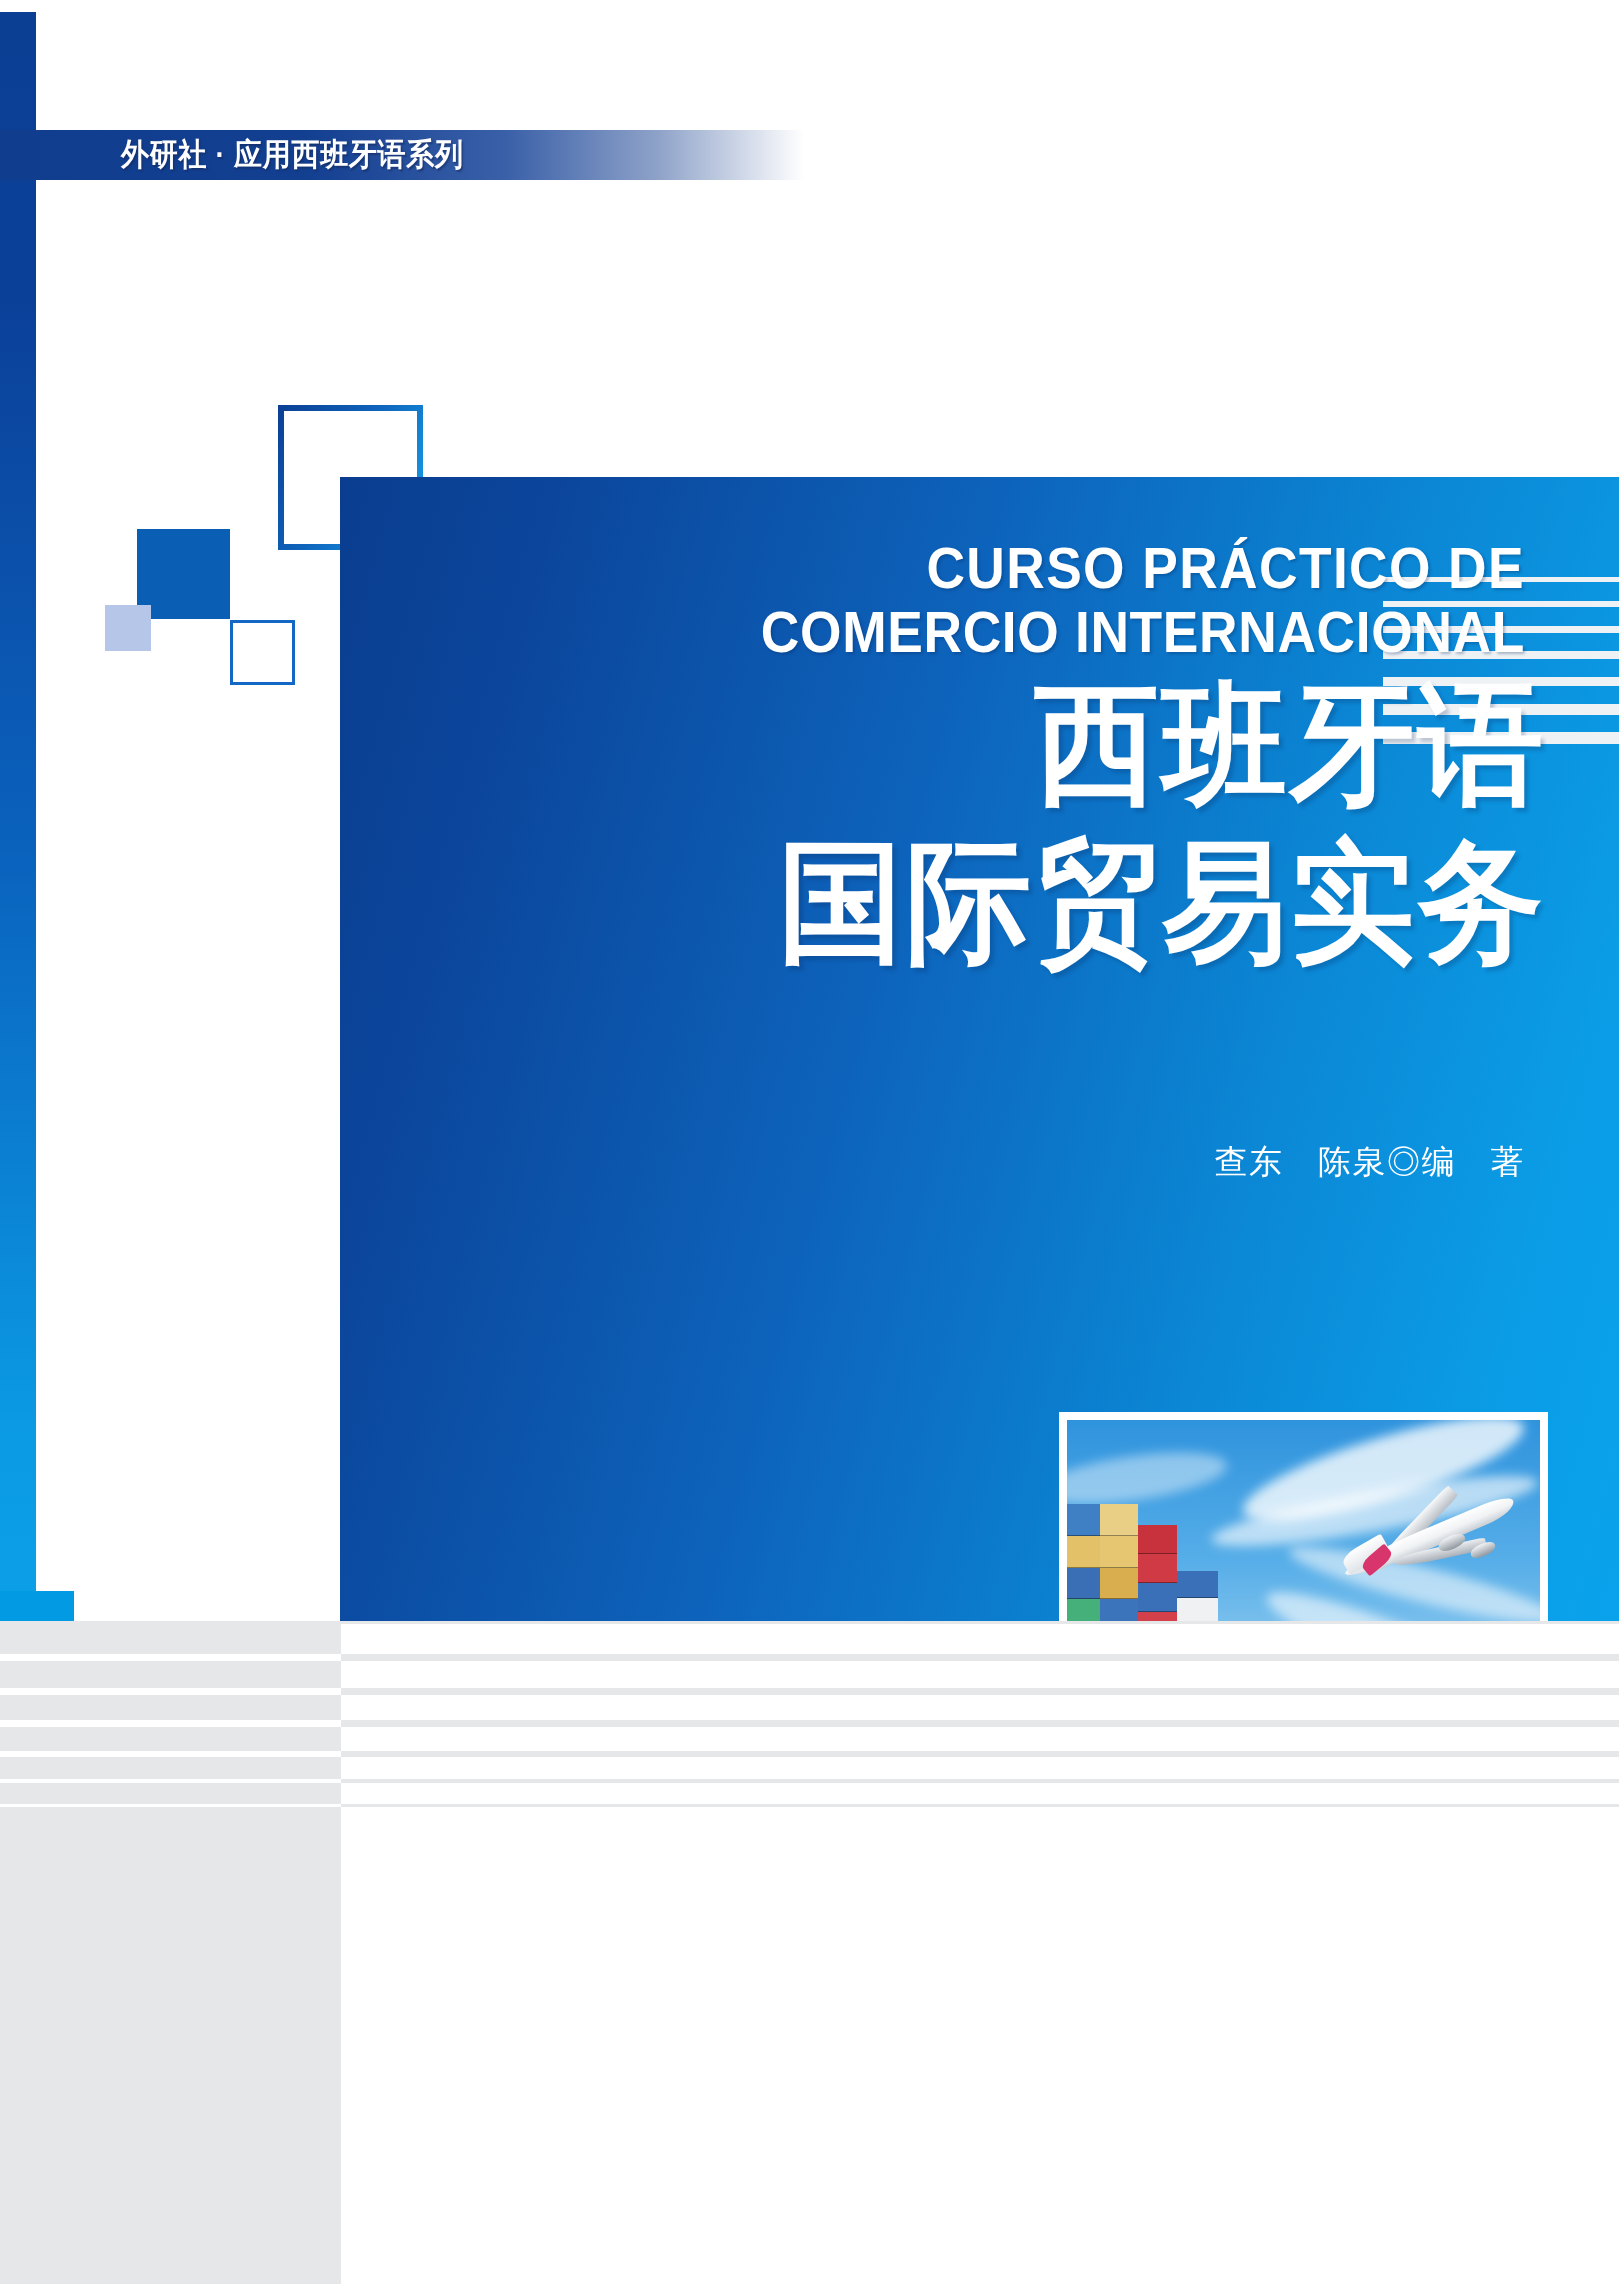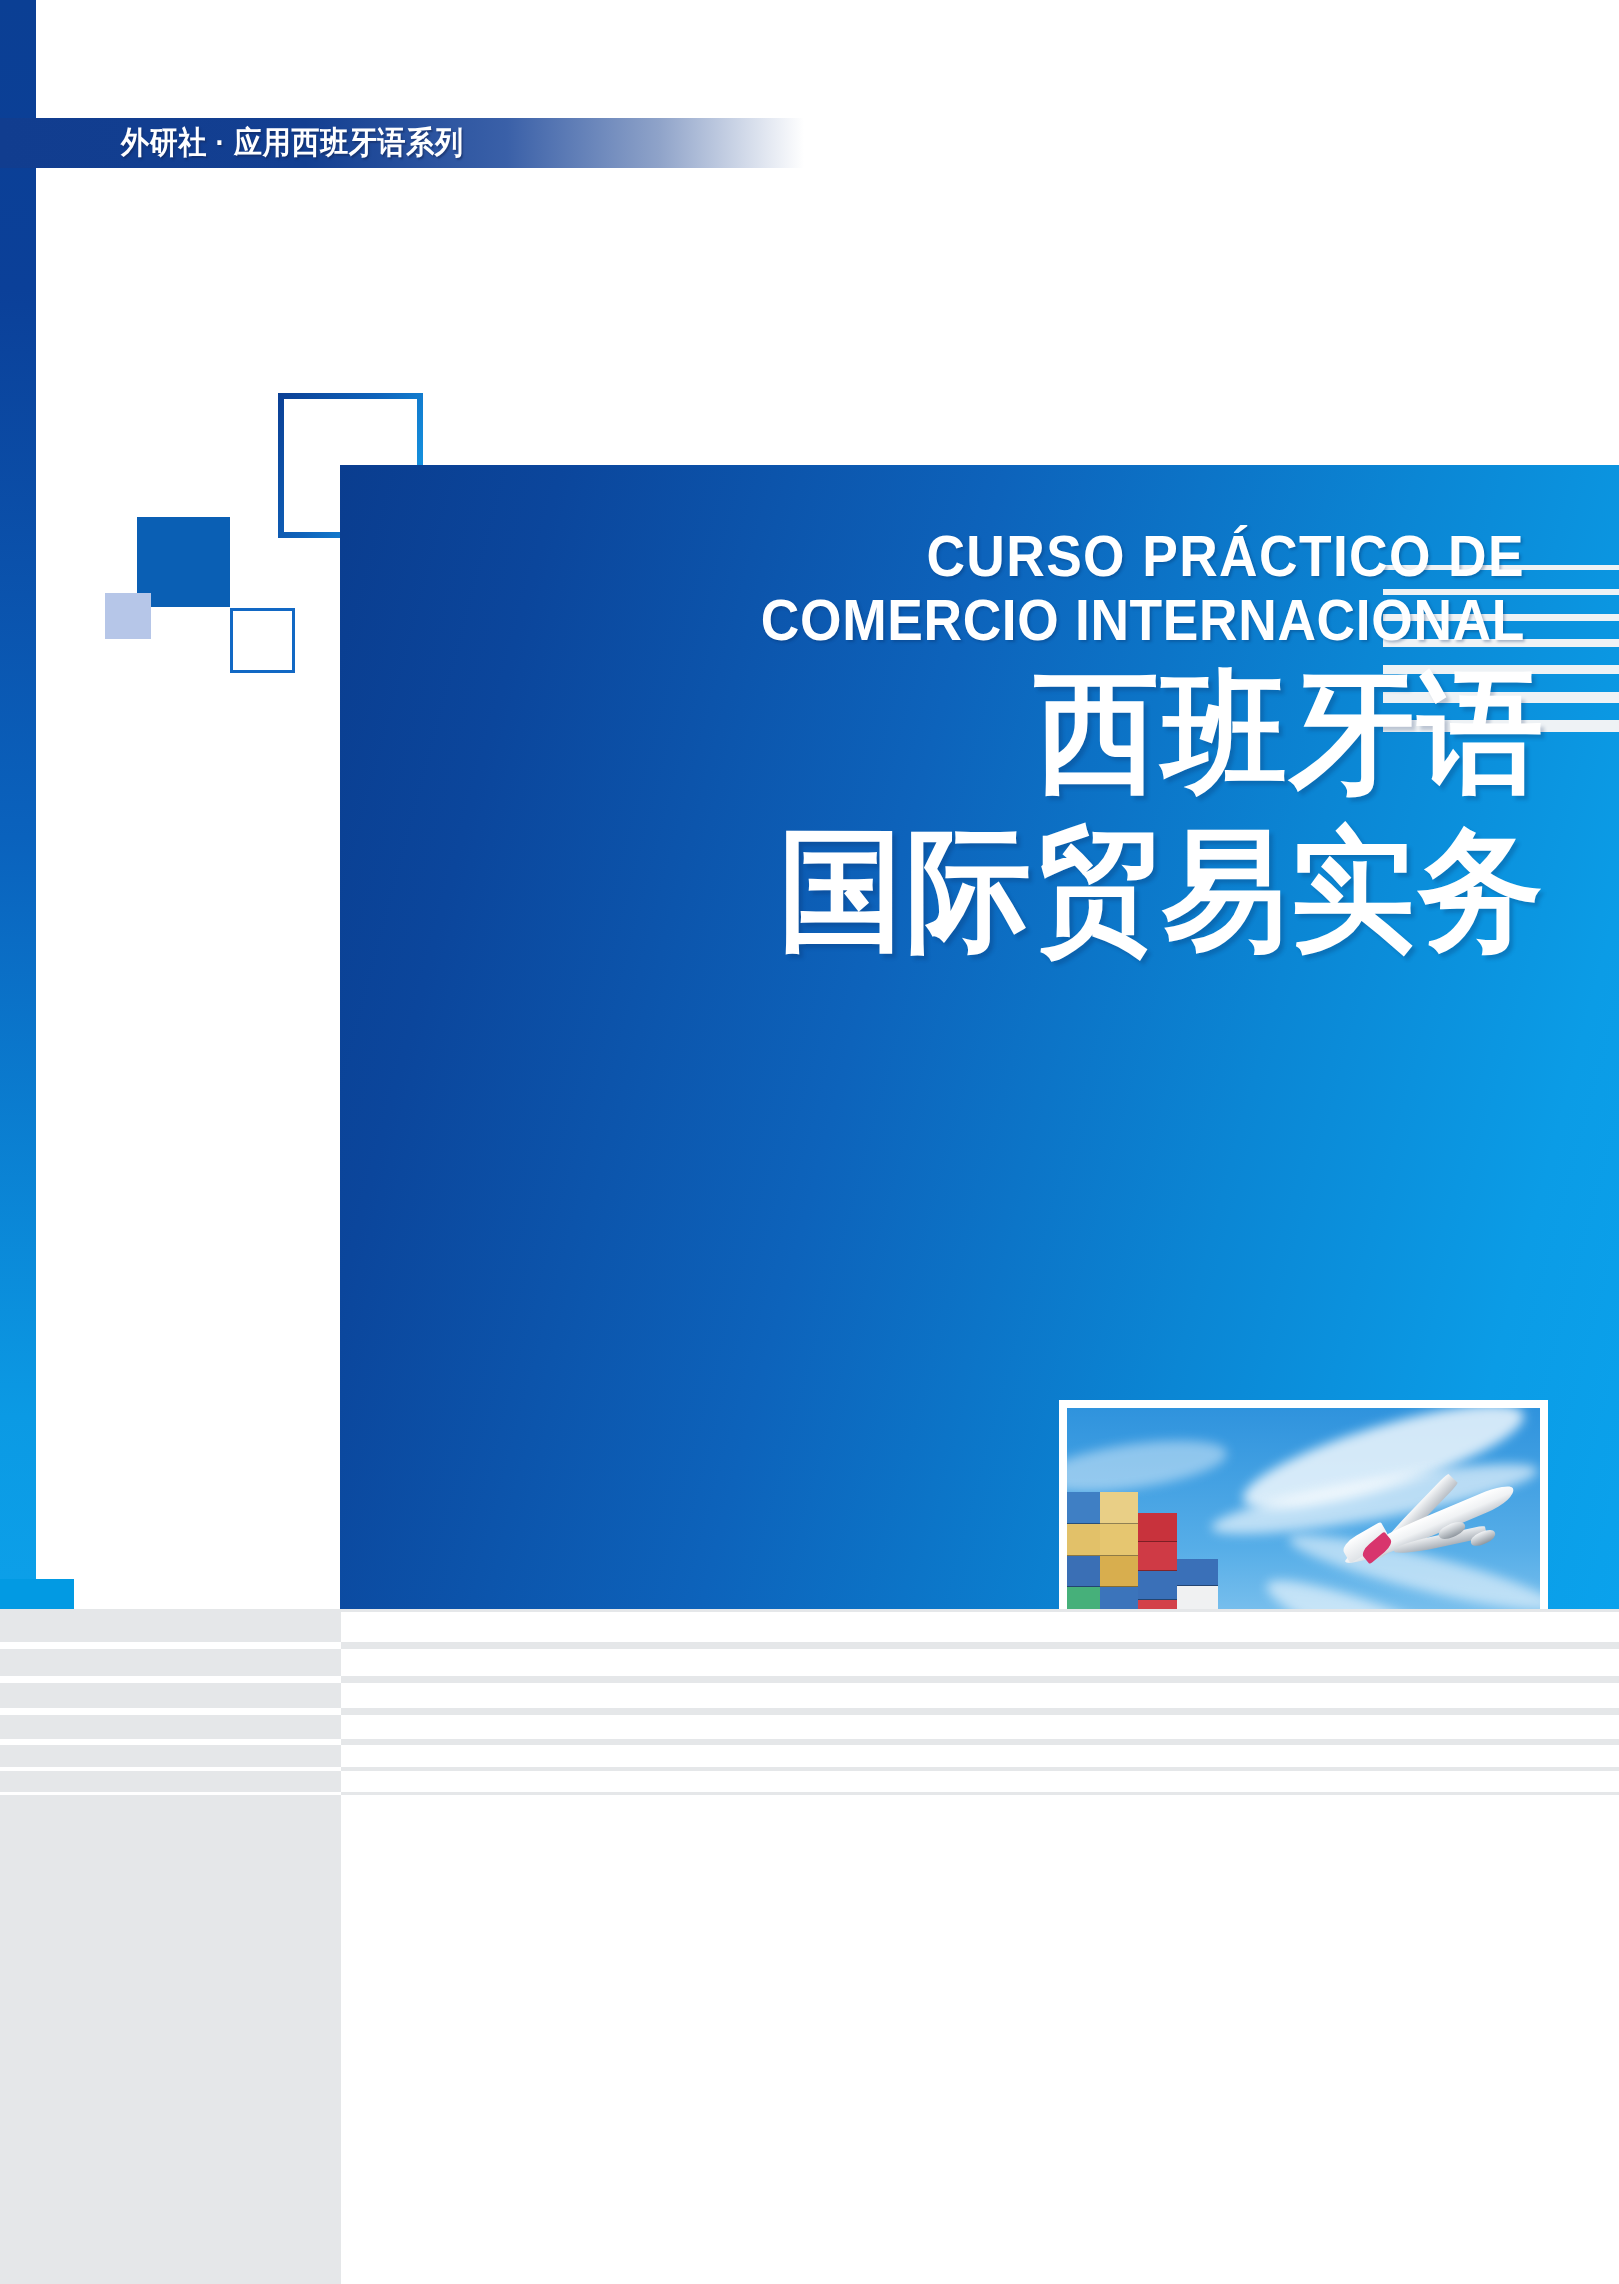--- a/index.html
+++ b/index.html
@@ -4,21 +4,21 @@
 <style>
   * { margin:0; padding:0; box-sizing:border-box; }
   html,body { background:#ffffff; }
   body {
     width:1620px; height:2284px;
     position:relative; overflow:hidden;
     font-family:"Liberation Sans", sans-serif;
   }
 
   
-  #cover { position:absolute; inset:0; background:#ffffff; }
+  #cover { position:absolute; inset:0; background:#ffffff;margin-top:12px; }
 
   
   .spine-bar {
     position:absolute; left:0; top:0; width:36px; height:1609px;
     background:linear-gradient(180deg,#0b3f94 0%,#0b4099 18%,#0a62bd 52%,#0b9ae4 88%,#0ca0e9 100%);
   }
 
   
   .series-banner {
     position:absolute; left:0; top:118px; width:804px; height:50px;
@@ -278,20 +278,21 @@
     <div class="es-title">
       <div class="l1">CURSO PRÁCTICO DE</div>
       <div class="l2">COMERCIO INTERNACIONAL</div>
     </div>
 
     <div class="cn-title">
       <div>西班牙语</div>
       <div>国际贸易实务</div>
     </div>
 
+    <div class="authors">查东　陈泉◎编　著</div>
   </div>
 
   <div class="photo-frame">
     <div class="photo">
       <span class="cloud c6"></span>
       <span class="cloud c1"></span>
       <span class="cloud c2"></span>
       <span class="cloud c3"></span>
       <span class="cloud c4"></span>
       <span class="cloud c5"></span>

